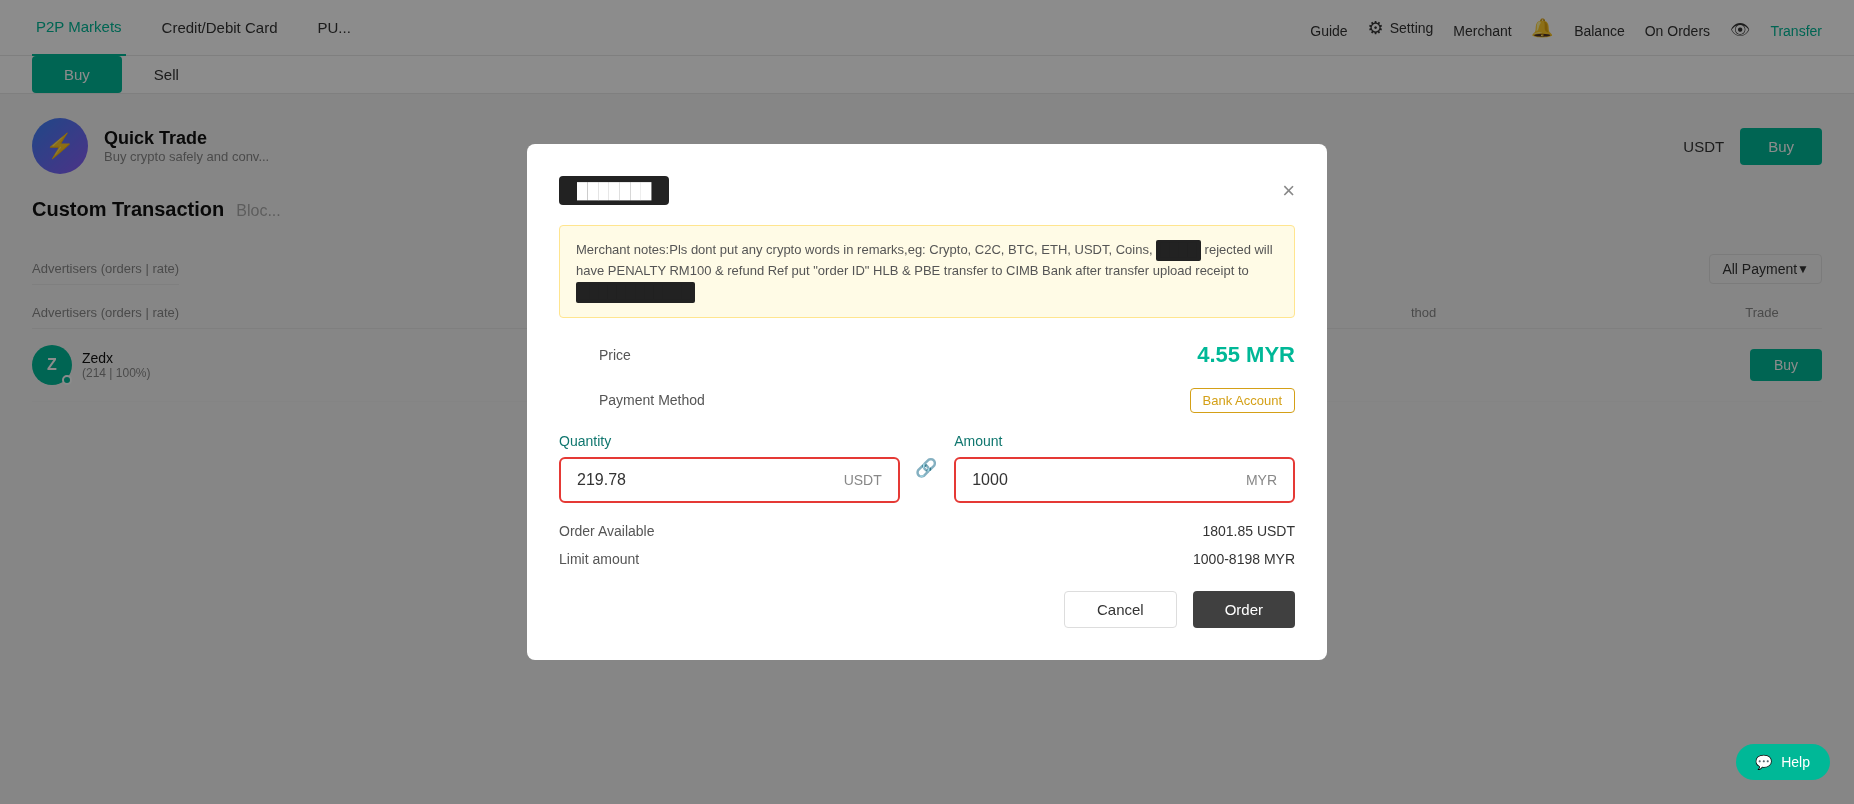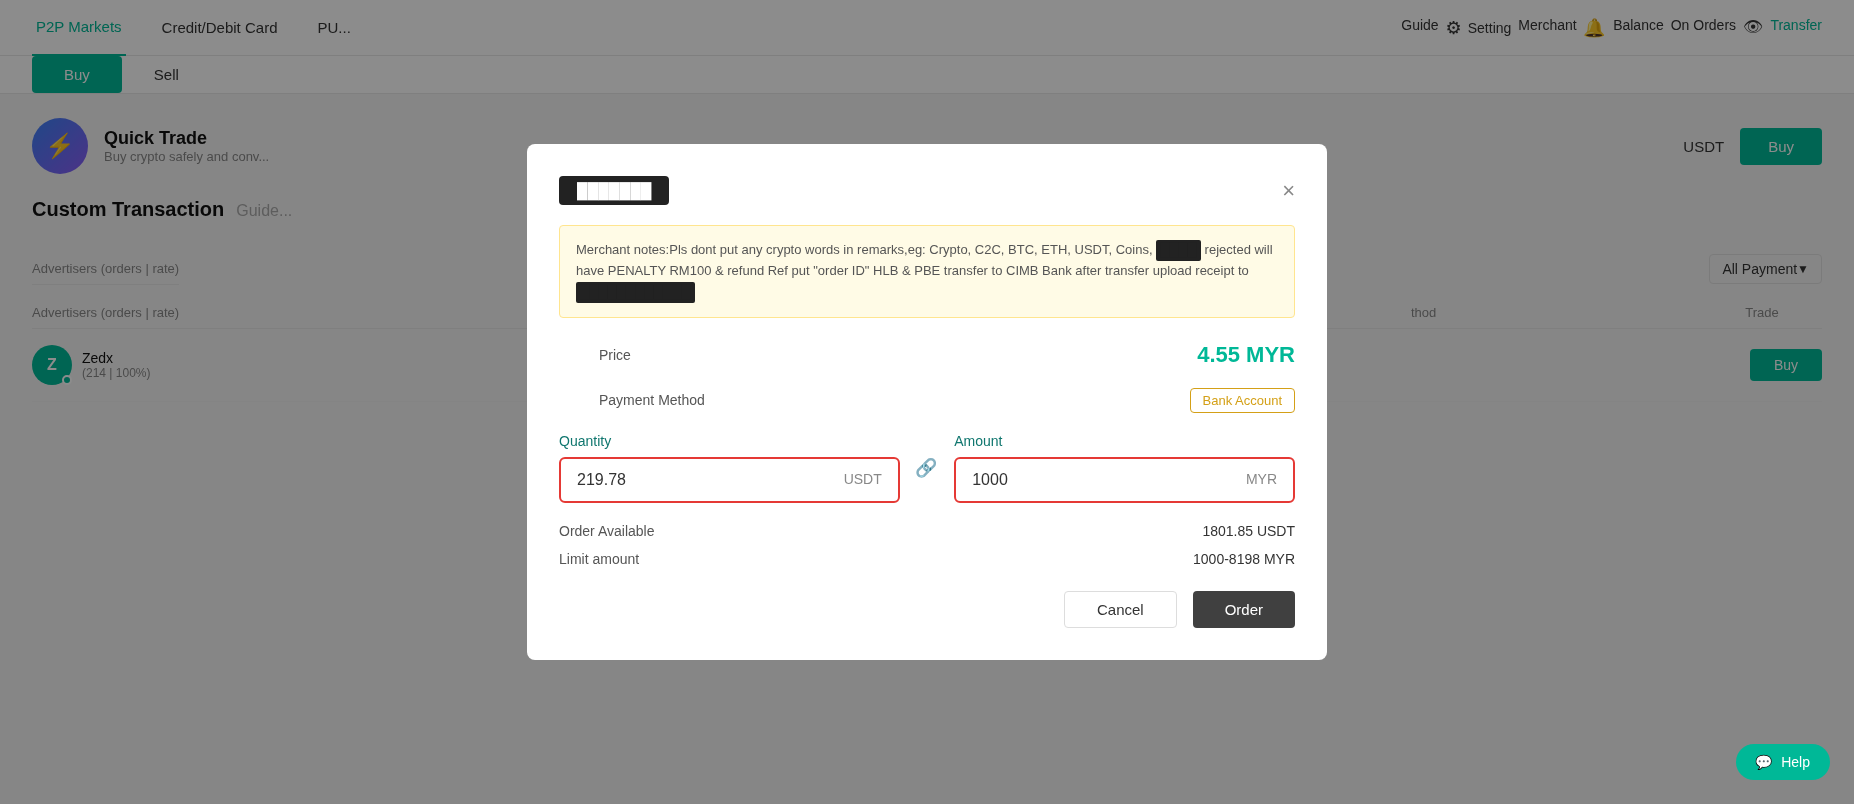--- a/index.html
+++ b/index.html
@@ -41,22 +41,22 @@
     }
 
     .nav-item.active {
       color: #00b897;
       border-bottom: 2px solid #00b897;
     }
 
     .nav-right {
       margin-left: auto;
       display: flex;
-      align-items: flex-start;
-      gap: 7px;
+      align-items: flex-end;
+      gap: 20px;
     }
 
     .nav-right-item {
       font-size: 14px;
       color: #333;
       cursor: pointer;
       display: flex;
       align-items: center;
       gap: 6px;
     }
@@ -359,20 +359,21 @@
       font-weight: 500;
       display: block;
       margin-bottom: 8px;
     }
 
     .input-box {
       border: 2px solid #e53935;
       border-radius: 6px;
       padding: 12px 16px;
       display: flex;
+      align-items: center;
       justify-content: space-between;
     }
 
     .input-value {
       font-size: 16px;
       color: #333;
     }
 
     .input-unit {
       font-size: 14px;
@@ -496,21 +497,21 @@
         <p>Buy crypto safely and conv...</p>
       </div>
       <div class="qt-right">
         <span class="qt-currency">USDT</span>
         <button class="qt-buy-btn">Buy</button>
       </div>
     </div>
 
     <div style="display:flex; align-items:baseline; margin-bottom:16px;">
       <span class="section-title">Custom Transaction</span>
-      <span class="section-sub">Guide...</span>
+      <span class="section-sub">Bloc...</span>
     </div>
 
     <div class="table-header">
       <span class="table-cols">
         <span class="col-advertisers">Advertisers (orders | rate)</span>
       </span>
       <div class="all-payment-dropdown">
         <span>All Payment</span>
         <span class="chevron-icon">▼</span>
       </div>

